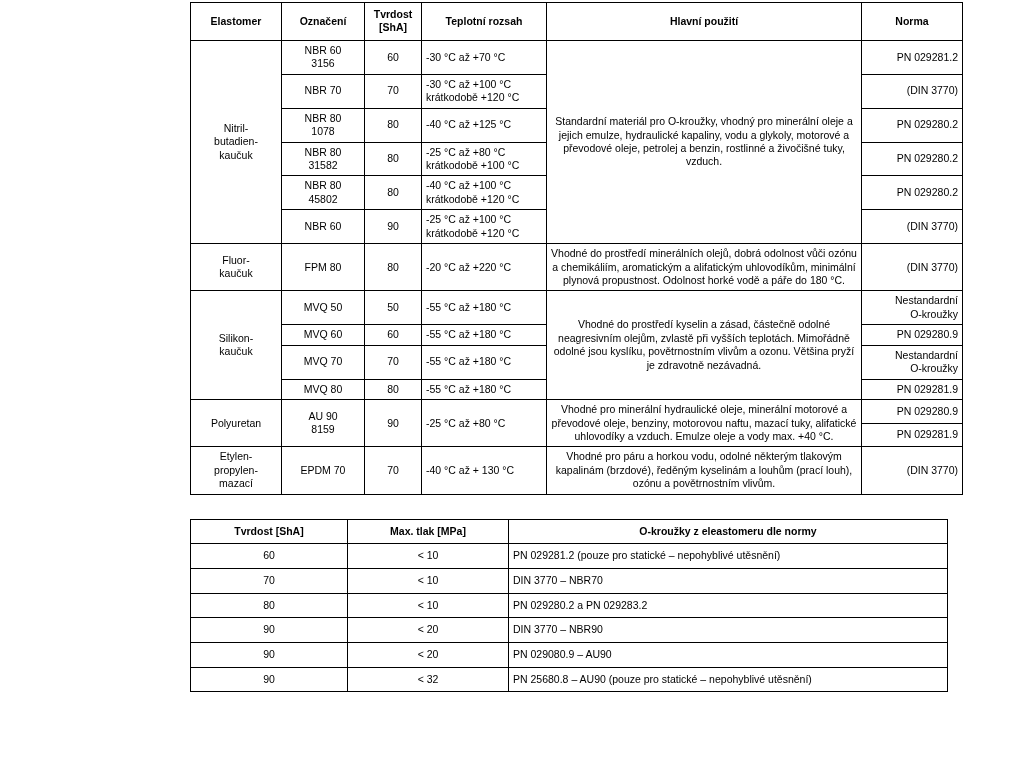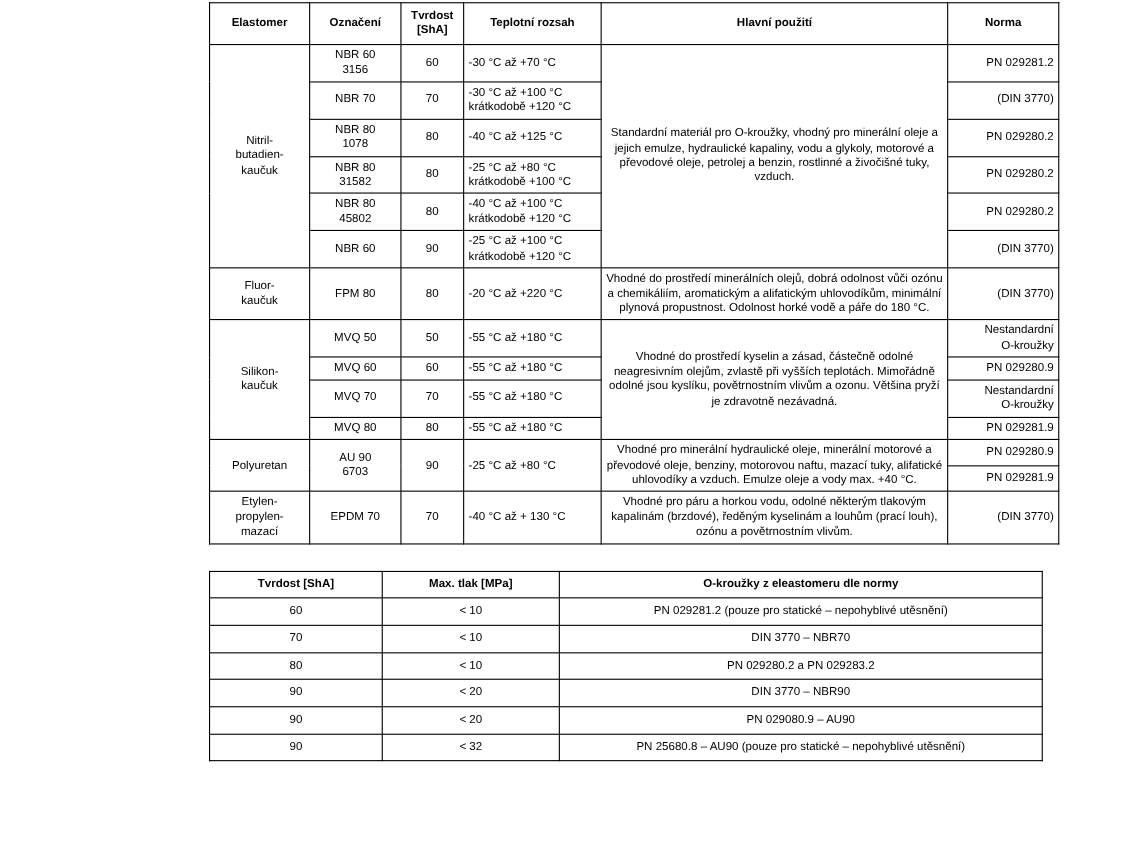--- a/index.html
+++ b/index.html
@@ -67,21 +67,21 @@
     font-size: 10.5px;
     line-height: 1.3;
     padding: 5px 4px;
   }
   table.second th {
     font-weight: bold;
     text-align: center;
   }
   .s-tvrd { width: 148px; text-align: center; }
   .s-tlak { width: 152px; text-align: center; margin-top: 21px; }
-  .s-ring { width: 430px; text-align: center; padding-left: 8px; }
+  .s-ring { width: 430px; text-align: left; padding-left: 8px; }
   .nowrap-cell { white-space: pre-line; }
 </style>
 </head>
 <body>
 
 <div class="page">
 
   <table class="main">
     <thead>
       <tr>
@@ -181,21 +181,21 @@
       <tr>
         <td class="c-ozn nowrap-cell">MVQ 80</td>
         <td class="c-tvrd">80</td>
         <td class="c-teplo nowrap-cell">-55 °C až +180 °C</td>
         <td class="c-norma nowrap-cell">PN 029281.9</td>
       </tr>
 
       <tr>
         <td class="c-elast group nowrap-cell" rowspan="2">Polyuretan</td>
         <td class="c-ozn nowrap-cell" rowspan="2">AU 90
-6703</td>
+8159</td>
         <td class="c-tvrd" rowspan="2">90</td>
         <td class="c-teplo nowrap-cell" rowspan="2">-25 °C až +80 °C</td>
         <td class="c-pouz use" rowspan="2">Vhodné pro minerální hydraulické oleje, minerální motorové a převodové oleje, benziny, motorovou naftu, mazací tuky, alifatické uhlovodíky a vzduch. Emulze oleje a vody max. +40 °C.</td>
         <td class="c-norma nowrap-cell">PN 029280.9</td>
       </tr>
       <tr>
         <td class="c-norma nowrap-cell">PN 029281.9</td>
       </tr>
 
       <tr>

